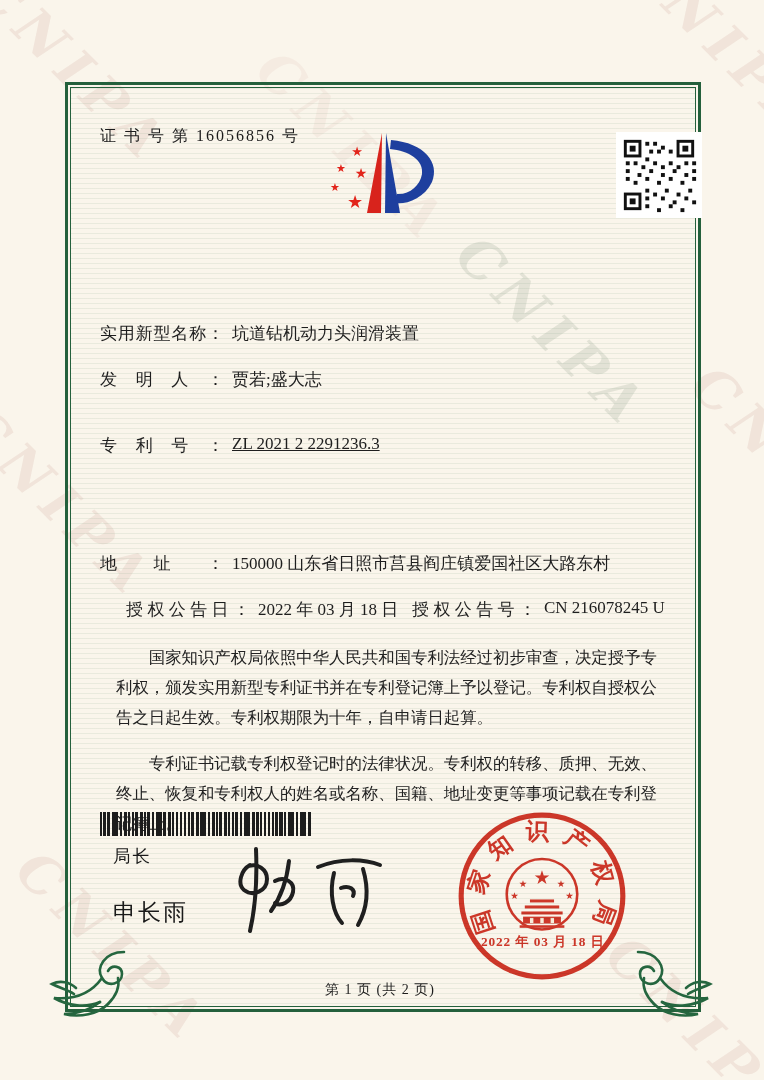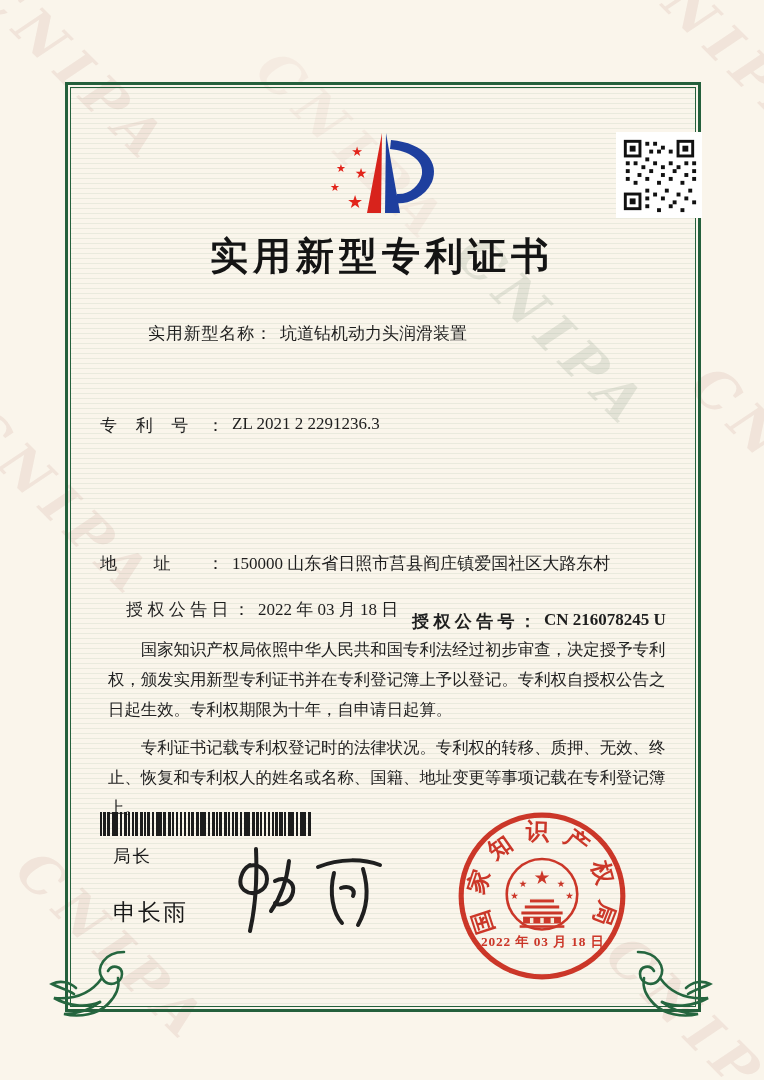--- a/index.html
+++ b/index.html
@@ -24,26 +24,26 @@
   .cert-no{position:absolute;left:100px;top:126px;z-index:2;font-size:16px;letter-spacing:2px;color:#1c1c1c;}
   .logo{position:absolute;left:312px;top:120px;z-index:2;}
   .qr{position:absolute;left:616px;top:132px;z-index:2;background:#fff;padding:2px;}
   .title{position:absolute;left:0;top:231px;width:100%;text-align:center;z-index:2;
       font-size:38px;font-weight:bold;letter-spacing:5px;color:#141414;}
 
   
   .frow{position:absolute;left:100px;z-index:2;font-size:17px;color:#1e1e1e;white-space:nowrap;}
   .flabel{display:inline-block;width:124px;text-align:justify;text-align-last:justify;vertical-align:top;}
   .fvalue{margin-left:8px;}
-  .pair2{position:absolute;left:286px;top:12px;white-space:nowrap;font-weight:bold;}
+  .pair2{position:absolute;left:286px;top:0;white-space:nowrap;}
 
   
   .body-text{position:absolute;left:100px;top:627px;width:586px;z-index:2;font-size:16.4px;
       line-height:30px;color:#222;}
-  .body-text p{margin:8px;text-indent:2em;}
+  .body-text p{margin:16px;text-indent:2em;}
 
   
   .barcode{position:absolute;left:100px;top:812px;width:212px;height:24px;z-index:2;
       background:
         repeating-linear-gradient(90deg,#1c1c1c 0 2px,transparent 2px 4px),
         repeating-linear-gradient(90deg,#1c1c1c 0 1px,transparent 1px 7px),
         repeating-linear-gradient(90deg,transparent 0 3px,#1c1c1c 3px 5px,transparent 5px 11px);}
 
   
   .signer-title{position:absolute;left:113px;top:844px;z-index:2;font-size:17.5px;color:#1a1a1a;letter-spacing:2px;}
@@ -89,20 +89,21 @@
   <svg class="ornament" style="left:620px;top:948px;transform:scaleX(-1);" width="96" height="74" viewBox="0 0 96 74">
     <g fill="none" stroke="#25663f" stroke-width="2.6" stroke-linecap="round">
       <path d="M78,4 C58,4 50,20 56,30 C62,40 76,36 76,26 C76,18 66,16 62,23"></path>
       <path d="M56,30 C46,44 30,52 8,50 C22,58 40,60 54,54"></path>
       <path d="M54,54 C44,62 30,66 18,66 C34,70 52,66 62,56"></path>
       <path d="M62,56 C70,48 74,40 72,30"></path>
       <path d="M30,40 C24,34 14,32 6,36 C14,40 22,42 28,46"></path>
     </g>
   </svg>
 
+  <div class="cert-no">证 书 号 第 16056856 号</div>
 
   <svg class="logo" width="150" height="112" viewBox="0 0 150 112">
     <text x="45" y="36" font-size="13" fill="#e2241b" text-anchor="middle">★</text>
     <text x="29" y="52" font-size="11" fill="#e2241b" text-anchor="middle">★</text>
     <text x="49" y="58" font-size="14" fill="#e2241b" text-anchor="middle">★</text>
     <text x="23" y="71" font-size="11" fill="#e2241b" text-anchor="middle">★</text>
     <text x="43" y="88" font-size="18" fill="#e2241b" text-anchor="middle">★</text>
     <polygon points="70,13 55,93 69,93" fill="#d8231c"></polygon>
     <polygon points="74,13 73,93 88,93" fill="#1e3f9e"></polygon>
     <path d="M79,20 C113,23 128,43 120,62 C112,79 93,85 83,83 L85,74 C97,75 108,66 110,54 C112,40 97,31 78,29 Z" fill="#1e3f9e"></path>
@@ -160,26 +161,28 @@
         <rect x="56" y="68" width="4" height="4"></rect>
         <rect x="68" y="64" width="4" height="4"></rect>
       <rect x="76" y="68" width="4" height="4"></rect>
         <rect x="28" y="72" width="4" height="4"></rect>
         <rect x="40" y="76" width="4" height="4"></rect>
       <rect x="52" y="72" width="4" height="4"></rect>
         <rect x="64" y="76" width="4" height="4"></rect>
     </g>
   </svg>
 
-  <div class="title">实用新型专利证书</div>
-
-  <div class="frow" style="top:322px;margin-left:48px;">
+
+  <div class="frow" style="top:322px;">
     <span class="flabel">实用新型名称：</span><span class="fvalue">坑道钻机动力头润滑装置</span>
   </div>
-  <div class="frow" style="top:414px;">
+  <div class="frow" style="top:368px;">
+    <span class="flabel">发明人：</span><span class="fvalue">贾若;盛大志</span>
+  </div>
+  <div class="frow" style="top:434px;text-decoration:underline;">
     <span class="flabel">专利号：</span><span class="fvalue">ZL 2021 2 2291236.3</span>
   </div>
   <div class="frow" style="top:552px;">
     <span class="flabel">地址：</span><span class="fvalue">150000 山东省日照市莒县阎庄镇爱国社区大路东村</span>
   </div>
   <div class="frow" style="top:598px;margin-left:26px;">
     <span class="flabel">授权公告日：</span><span class="fvalue">2022 年 03 月 18 日</span>
     <span class="pair2">
       <span class="flabel">授权公告号：</span><span class="fvalue">CN 216078245 U</span>
     </span>
@@ -231,15 +234,16 @@
       </g>
       <g fill="#fbf6ec">
         <rect x="86" y="125.5" width="4" height="6"></rect>
         <rect x="98" y="125.5" width="4" height="6"></rect>
         <rect x="110" y="125.5" width="4" height="6"></rect>
       </g>
     </g>
     <text x="101" y="158" font-size="15.5" font-weight="bold" fill="#cf2a1c" text-anchor="middle" letter-spacing="1">2022 年 03 月 18 日</text>
   </svg>
 
+  <div class="page-num">第 1 页 (共 2 页)</div>
   <div class="footer-note">其他事项参见续页</div>
 
 </div>
 
 </body></html>

